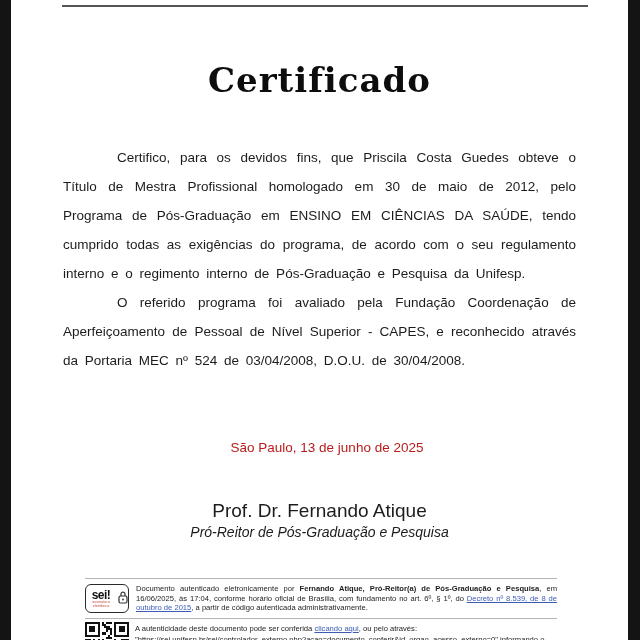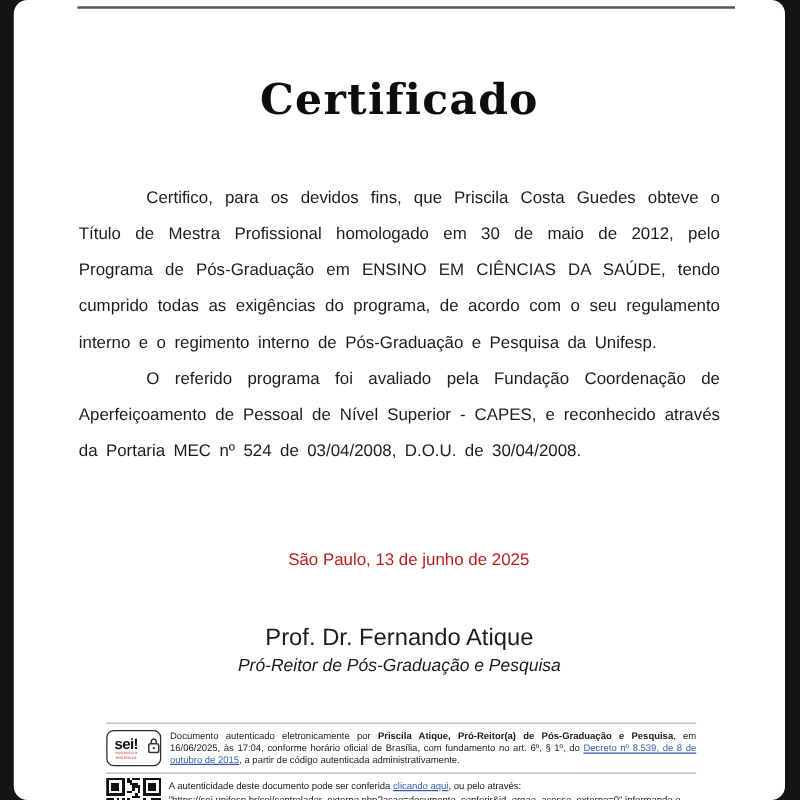--- a/index.html
+++ b/index.html
@@ -9,21 +9,20 @@
     font-family: "Liberation Sans", sans-serif;
     overflow: hidden;
     position: relative;
   }
   .page {
     position: absolute;
     left: 11px; top: 0;
     width: 617px; height: 640px;
     background: #ffffff;
     overflow: hidden;
-    border-radius: 11px;
   }
   .top-rule {
     position: absolute;
     left: 51px; width 526px; width: 526px;
     top: 5px; height: 2px;
     background: #555555;
   }
   .cert-title {
     position: absolute;
     left: 0; right: 0; top: 60px;
@@ -167,21 +166,21 @@
         </span>
         <span class="padlock">
           <svg width="10" height="13" viewBox="0 0 10 13">
             <rect x="1" y="5" width="8" height="7" rx="1.5" fill="none" stroke="#333" stroke-width="1.2"></rect>
             <path d="M3 5 V3.2 a2 2 0 0 1 4 0 V5" fill="none" stroke="#333" stroke-width="1.2"></path>
             <circle cx="5" cy="8.5" r="0.9" fill="#333"></circle>
           </svg>
         </span>
       </div>
       <div class="auth-text">
-        <span>Documento autenticado eletronicamente por </span><b>Priscila Atique, Pró-Reitor(a) de Pós-Graduação e Pesquisa</b><span>, em 16/06/2025, às 17:04, conforme horário oficial de Brasília, com fundamento no art. 6º, § 1º, do </span><a class="doc-link">Decreto nº 8.539, de 8 de outubro de 2015</a><span>, a partir de código autenticada administrativamente.</span>
+        <span>Documento autenticado eletronicamente por </span><b>Fernando Atique, Pró-Reitor(a) de Pós-Graduação e Pesquisa</b><span>, em 16/06/2025, às 17:04, conforme horário oficial de Brasília, com fundamento no art. 6º, § 1º, do </span><a class="doc-link">Decreto nº 8.539, de 8 de outubro de 2015</a><span>, a partir de código autenticada administrativamente.</span>
       </div>
     </div>
 
     <div class="verify-row">
       <svg class="qr" id="qr-svg" viewBox="0 0 21 21" shape-rendering="crispEdges">
           <rect x="0" y="0" width="1" height="1" fill="#111"></rect>
           <rect x="1" y="0" width="1" height="1" fill="#111"></rect>
           <rect x="2" y="0" width="1" height="1" fill="#111"></rect>
           <rect x="3" y="0" width="1" height="1" fill="#111"></rect>
           <rect x="4" y="0" width="1" height="1" fill="#111"></rect>

